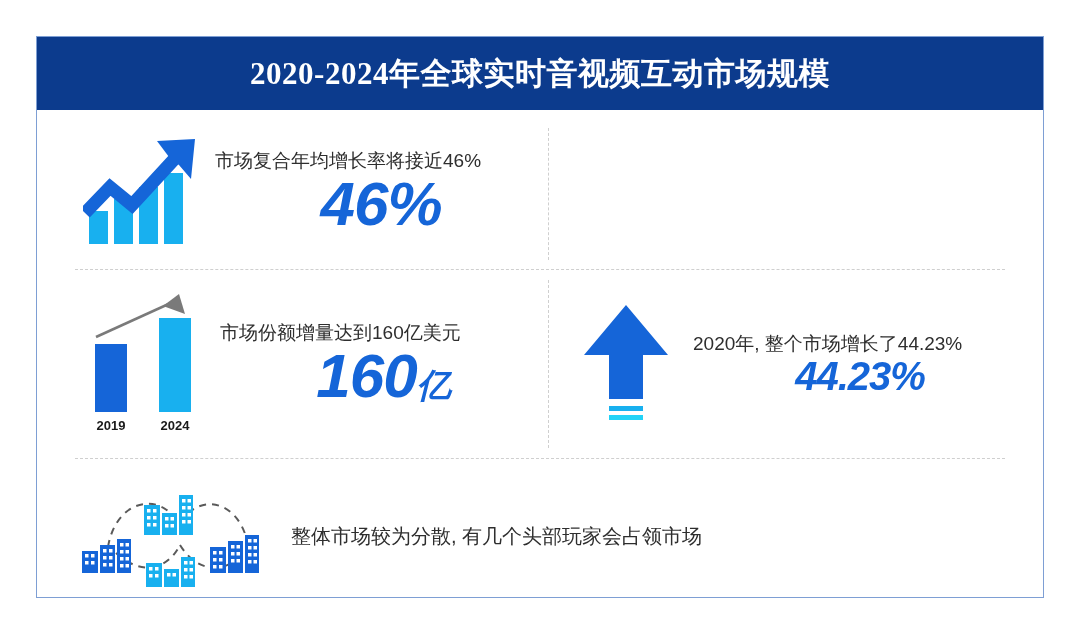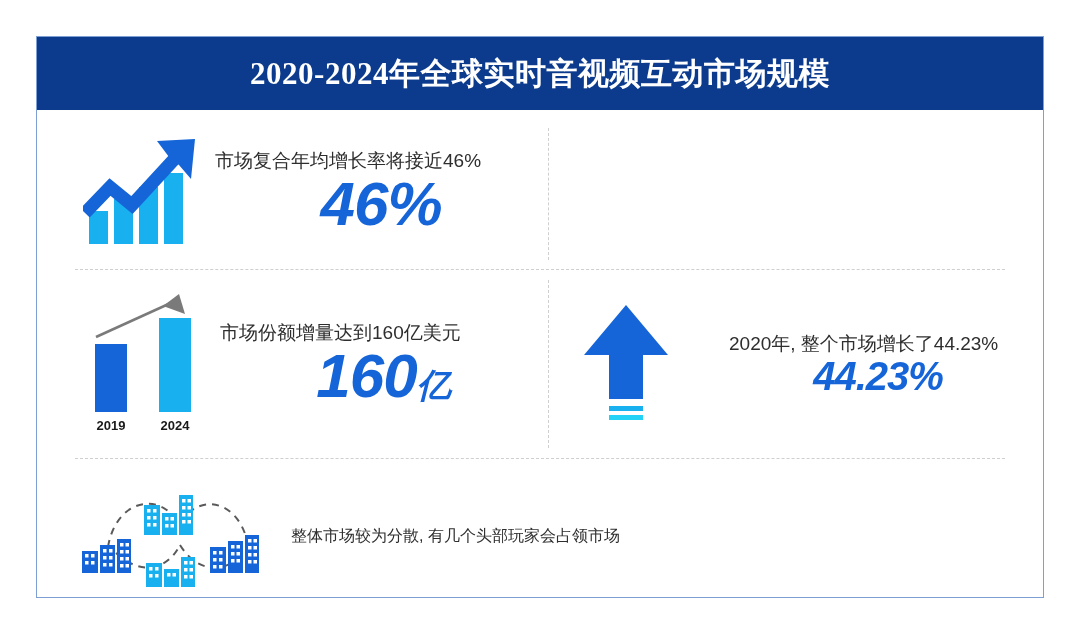--- a/index.html
+++ b/index.html
@@ -78,21 +78,21 @@
 
   
   .cell {
     position: absolute;
     display: flex;
     align-items: center;
   }
   .cell.q1 { left: 40px;  top: 12px;  width: 470px; height: 140px; }
   .cell.q2 { left: 530px; top: 12px;  width: 460px; height: 140px; }
   .cell.q3 { left: 40px;  top: 168px; width: 470px; height: 172px; }
-  .cell.q4 { left: 530px; top: 168px; width: 460px; height: 172px; gap: 36px; }
+  .cell.q4 { left: 530px; top: 168px; width: 460px; height: 172px; }
   .cell.q5 { left: 40px;  top: 372px; width: 950px; height: 108px; }
 
   .icon-slot {
     flex: 0 0 auto;
     display: flex;
     align-items: center;
     justify-content: center;
   }
   .text-slot {
     flex: 1 1 auto;
@@ -117,21 +117,21 @@
     text-align: center;
   }
   .stat-value.big { font-size: 62px; }
   .stat-value.xbig { font-size: 40px; }
   .stat-value .unit {
     font-size: 34px;
     letter-spacing: 0;
   }
   .bottom-note {
     color: #2e2e2e;
-    font-size: 16px;
+    font-size: 20px;
     white-space: nowrap;
   }
   .svg-icon { display: block; }
 </style>
 </head>
 <body>
 
 <div class="canvas">
   <div class="card">
 

